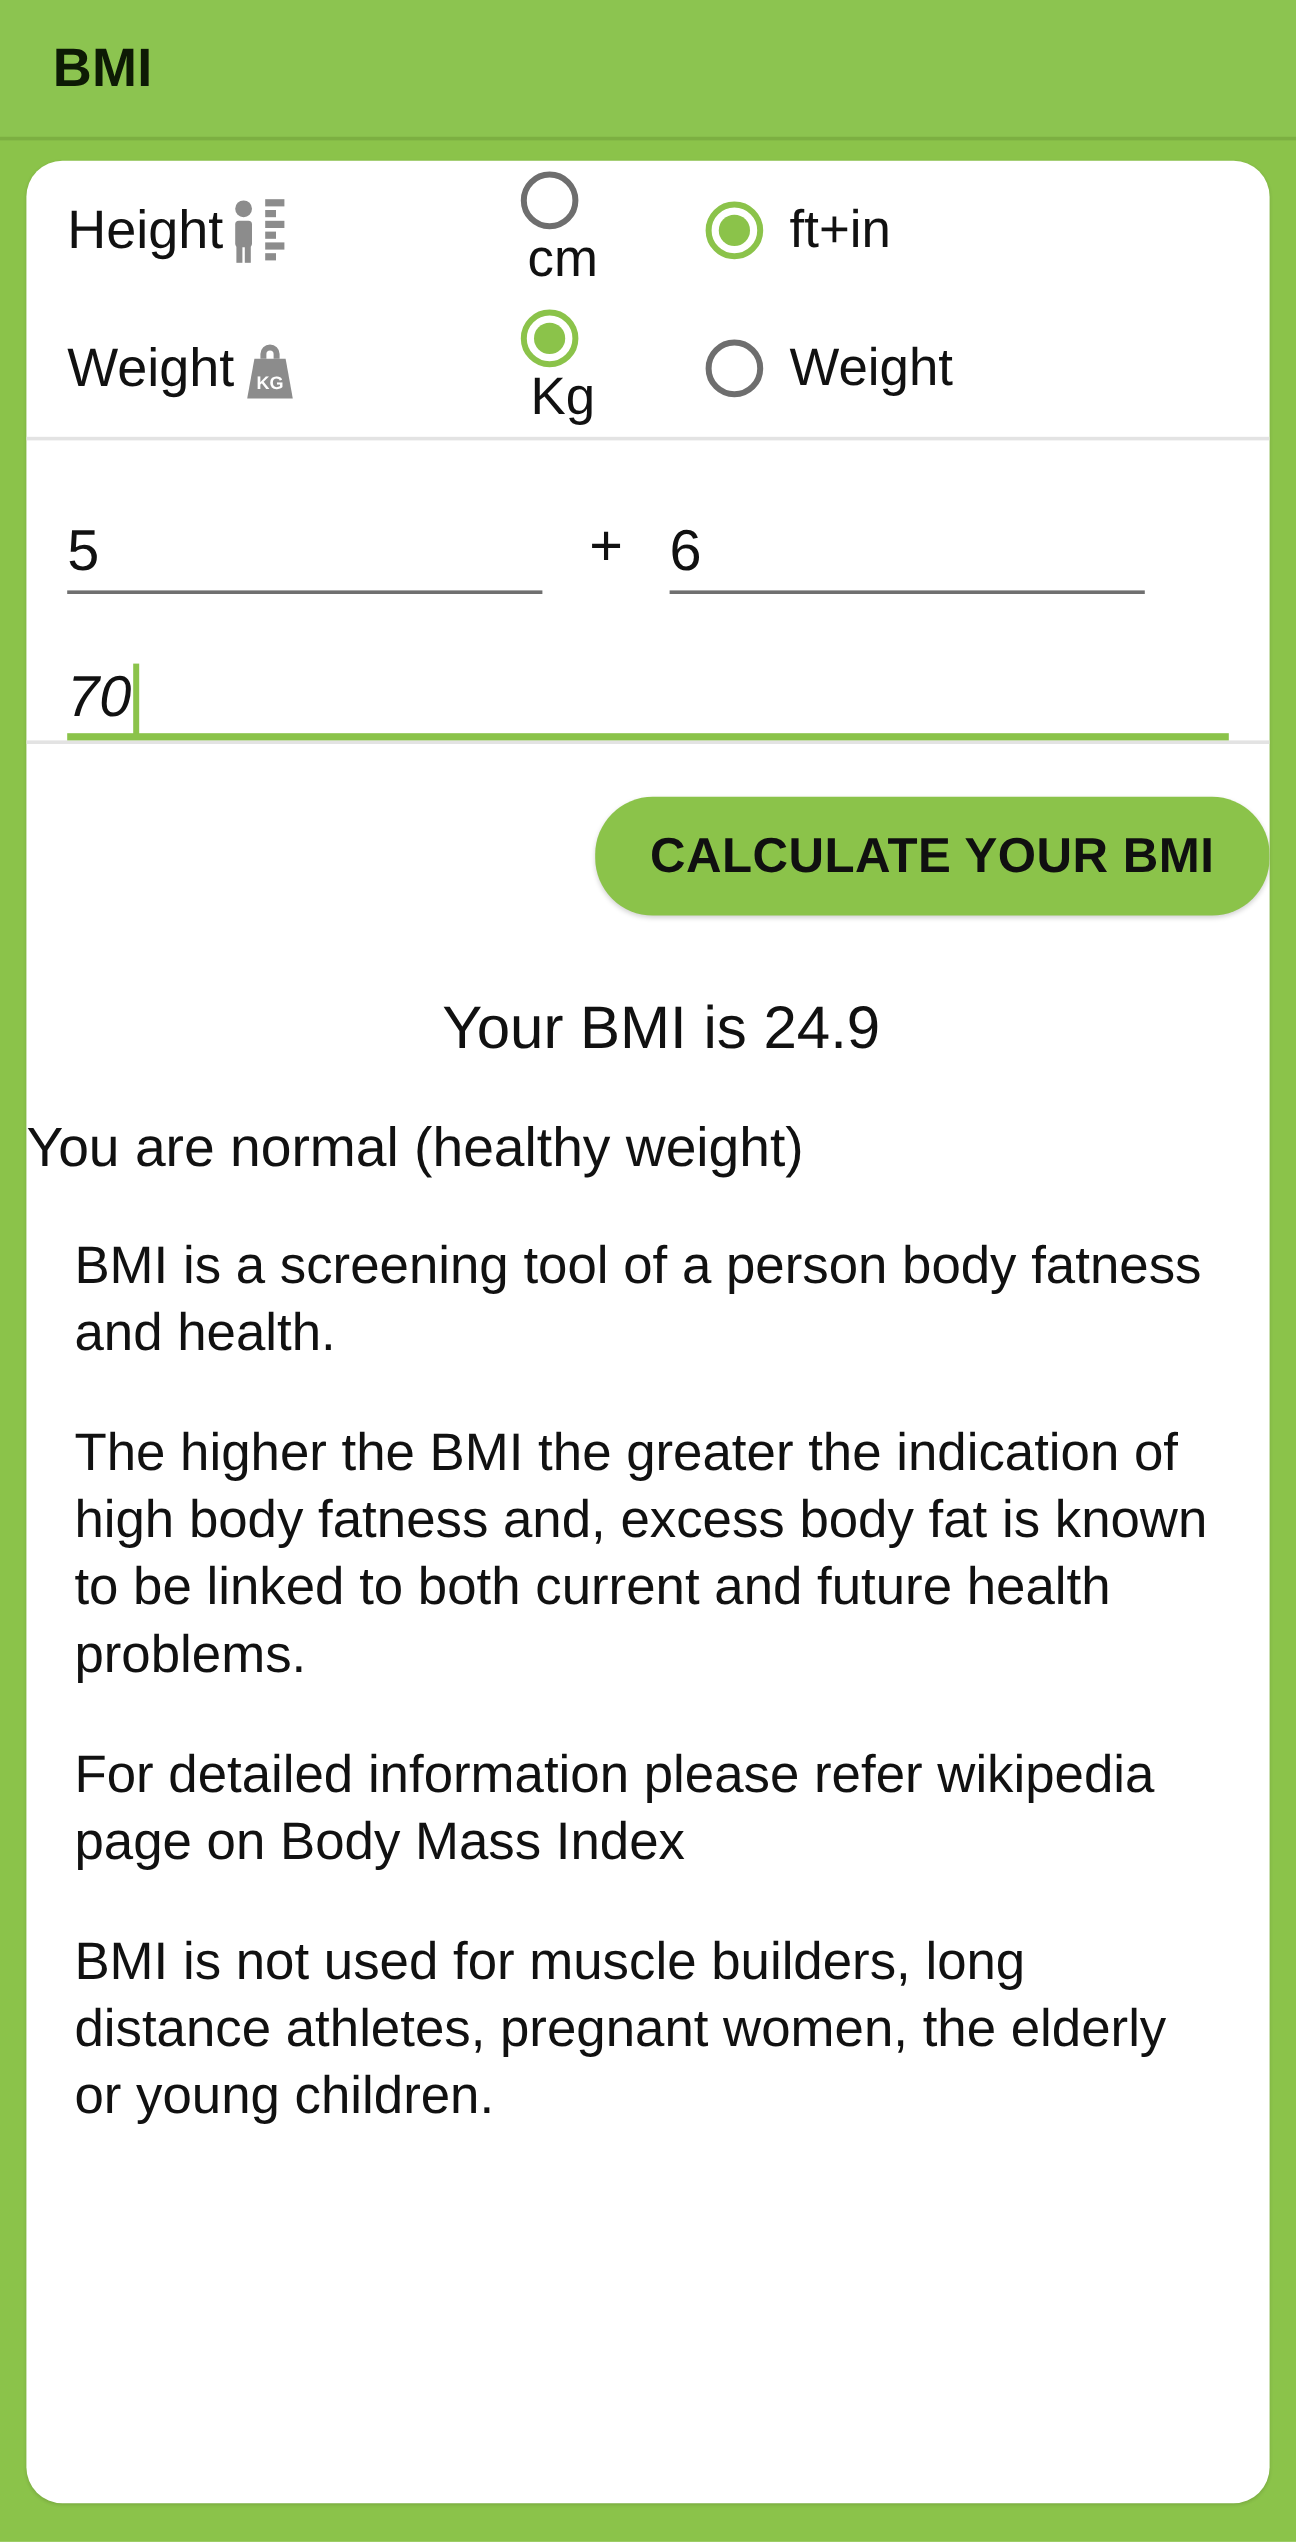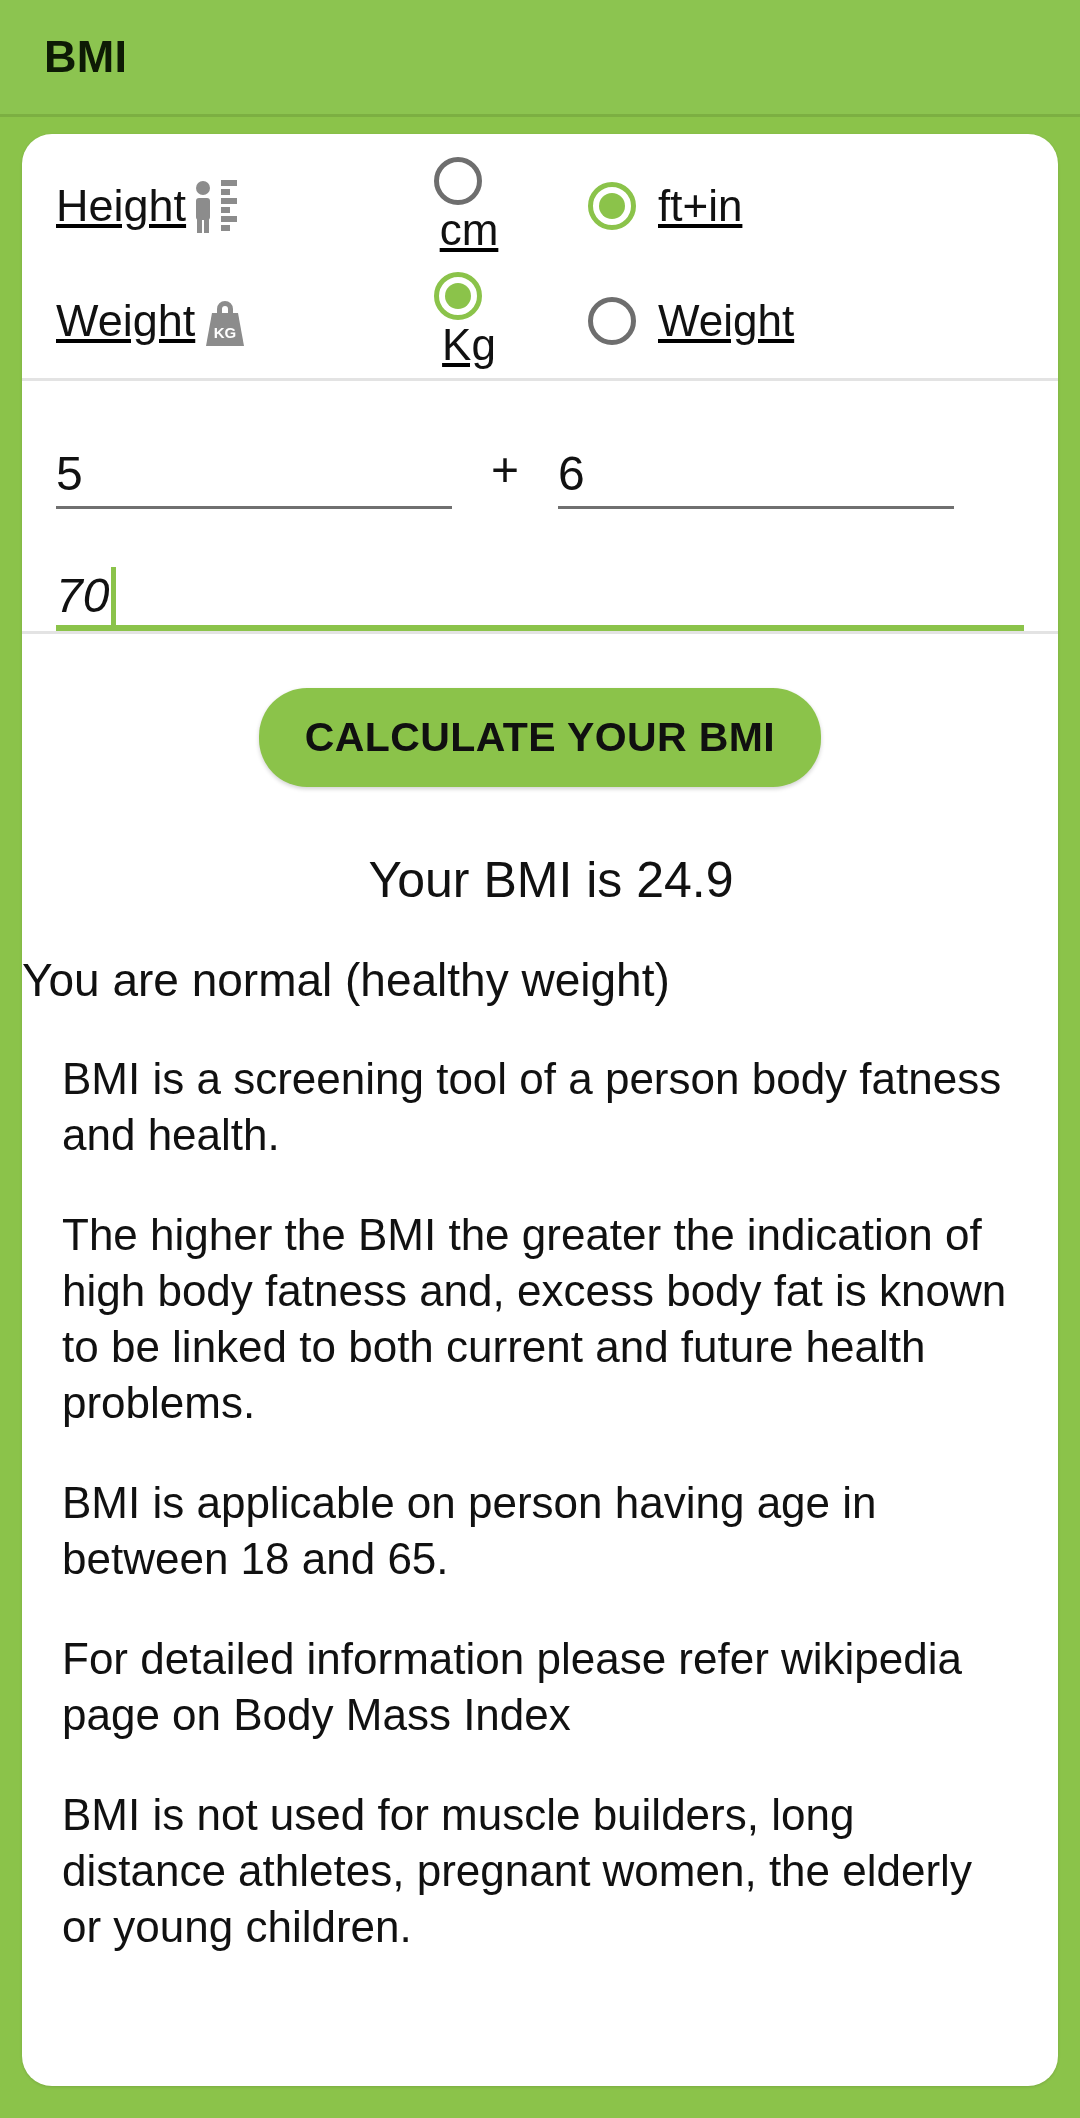--- a/index.html
+++ b/index.html
@@ -58,22 +58,20 @@
     height: 1952px;
     background: #ffffff;
     border-radius: 30px;
     box-sizing: border-box;
     overflow: hidden;
     box-shadow: 0 1px 3px rgba(0,0,0,0.12);
   }
 
   
   .units {
-    padding-top: 14px;
-    text-decoration: underline;
   }
   .unit-row {
     display: flex;
     align-items: center;
     height: 115px;
     padding-left: 34px;
     box-sizing: border-box;
   }
   .unit-label {
     display: flex;
@@ -192,22 +190,22 @@
     color: #111111;
     width: 106px;
     text-align: center;
     padding-bottom: 12px;
     flex: 0 0 106px;
   }
 
   
   .btn-wrap {
     display: flex;
-    justify-content: center;
-    padding-top: 54px;
+    justify-content: flex-end;
+    margin-top: 44px;
   }
   .calc-btn {
     background: #8BC34A;
     color: #101010;
     font-size: 41px;
     font-weight: 700;
     letter-spacing: 0.4px;
     border: none;
     border-radius: 48px;
     padding: 26px 46px;
@@ -347,23 +345,20 @@
     <div class="result-sub">You are normal (healthy weight)</div>
 
     <div class="info-block">
       <div class="info-para">
         <p>BMI is a screening tool of a person body fatness and health.</p>
       </div>
       <div class="info-para">
         <p>The higher the BMI the greater the indication of high body fatness and, excess body fat is known to be linked to both current and future health problems.</p>
       </div>
       <div class="info-para">
-        <p>BMI is applicable on person having age in between 18 and 65.</p>
-      </div>
-      <div class="info-para">
         <p>For detailed information please refer wikipedia page on Body Mass Index</p>
       </div>
       <div class="info-para">
         <p>BMI is not used for muscle builders, long distance athletes, pregnant women, the elderly or young children.</p>
       </div>
     </div>
 
   </div>
 </div>
 

